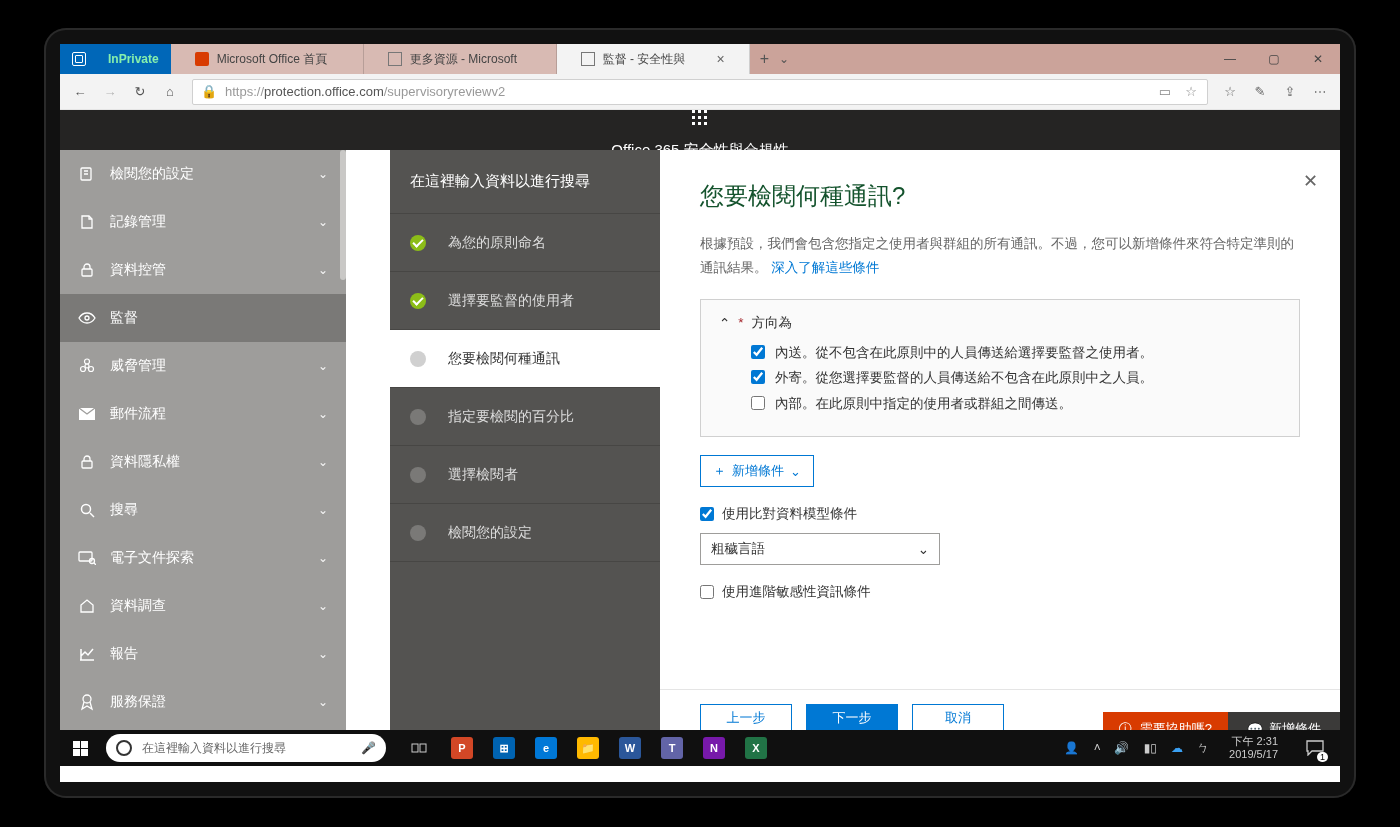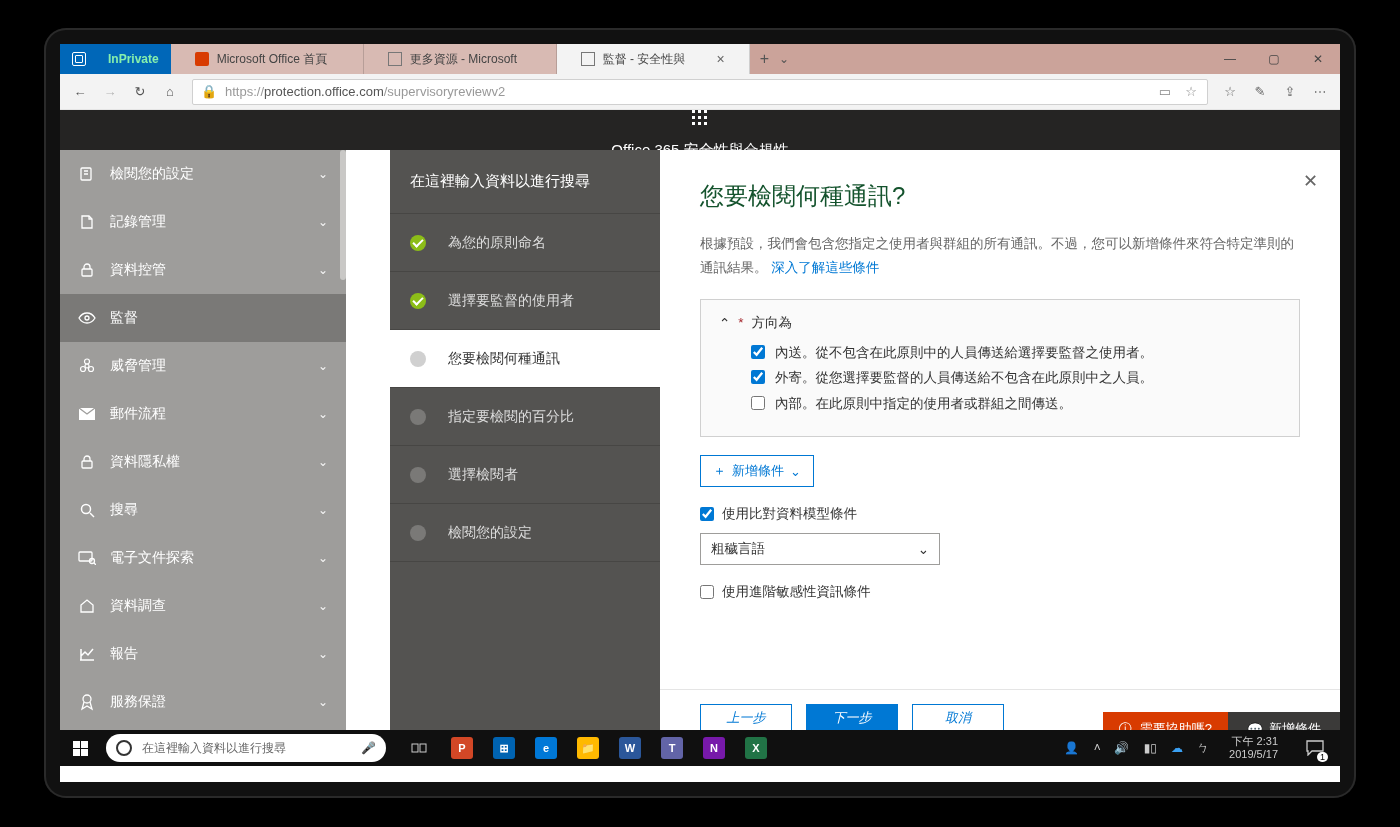--- a/index.html
+++ b/index.html
@@ -70,21 +70,21 @@
   .chk-row { display:flex; align-items:flex-start; gap:10px; margin: 4px 0 4px 32px; line-height:1.6;}
   .chk-row input { margin-top:3px; accent-color:#0078D4; width:14px; height:14px;}
   .add-cond { display:inline-flex; align-items:center; gap:6px; border:1px solid #0078D4; color:#0078D4; padding:6px 12px; font-size:13px; cursor:pointer; background:#fff;}
   .sect { margin: 18px 0 10px 0;}
   .inline-chk { display:flex; align-items:center; gap:8px; margin-bottom:10px;}
   .inline-chk input{ accent-color:#0078D4; width:14px; height:14px;}
   .dropdown { width: 240px; height: 32px; border:1px solid #9e9d9b; background:#fff; display:flex; align-items:center; padding:10px 10px; justify-content:space-between; color:#333; cursor:pointer;}
 
   
   .panel-footer { border-top:1px solid #e5e5e5; padding:14px 40px; display:flex; gap:14px; align-items:center;}
-  .btn { min-width:92px; height:28px; display:inline-flex; align-items:center; justify-content:center; font-size:13px; cursor:pointer;font-style:italic;}
+  .btn { min-width:92px; height:28px; display:inline-flex; align-items:center; justify-content:center; font-size:13px; cursor:pointer;}
   .btn.outline { border:1px solid #0078D4; color:#0078D4; background:#fff;}
   .btn.primary { background:#0078D4; color:#fff;}
   .help-pill { position:absolute; right:112px; bottom:0; height:34px; background:#D83B01; color:#fff; display:flex; align-items:center; gap:8px; padding:0 16px; font-size:13px;}
   .feedback-pill { position:absolute; right:0; bottom:0; height:34px; width:112px; background:#3B3A39; color:#fff; display:flex; align-items:center; justify-content:center; gap:6px; font-size:13px;}
   .fb-close { position:absolute; right:0; bottom:20px; width:18px; height:14px; background:#3B3A39; color:#ccc; font-size:10px; display:flex; align-items:center; justify-content:center;}
 
   
   .taskbar { position:absolute; left:0; right:0; bottom:16px; height:36px; background:#101010; display:flex; align-items:center; color:#ddd; font-size:12px;}
   .start { width:40px; display:flex; align-items:center; justify-content:center;}
   .win-logo { width:15px; height:15px; display:grid; grid-template-columns:1fr 1fr; grid-template-rows:1fr 1fr; gap:1px;}

